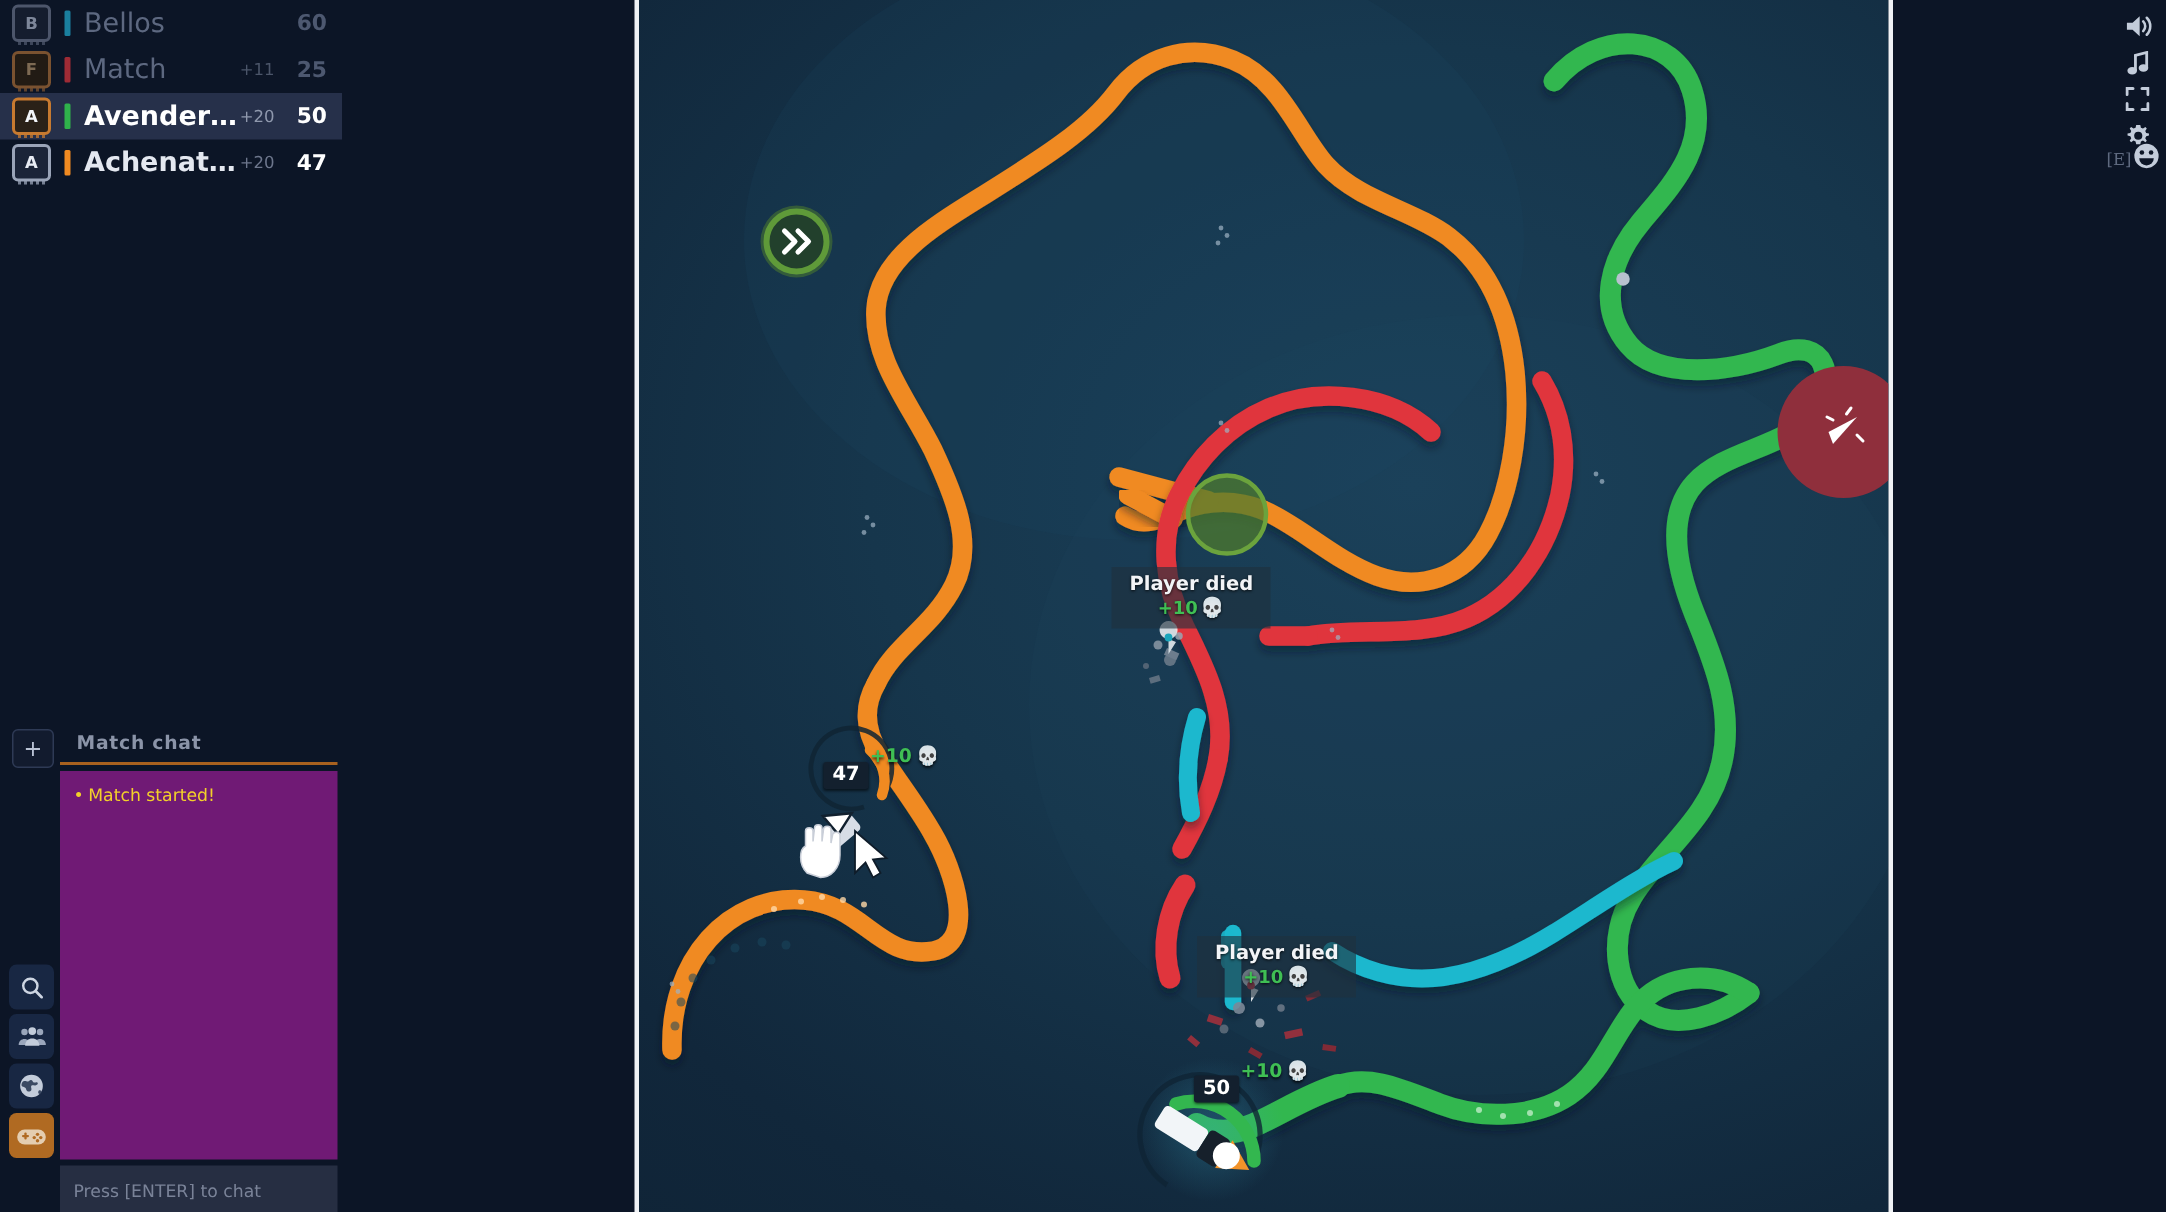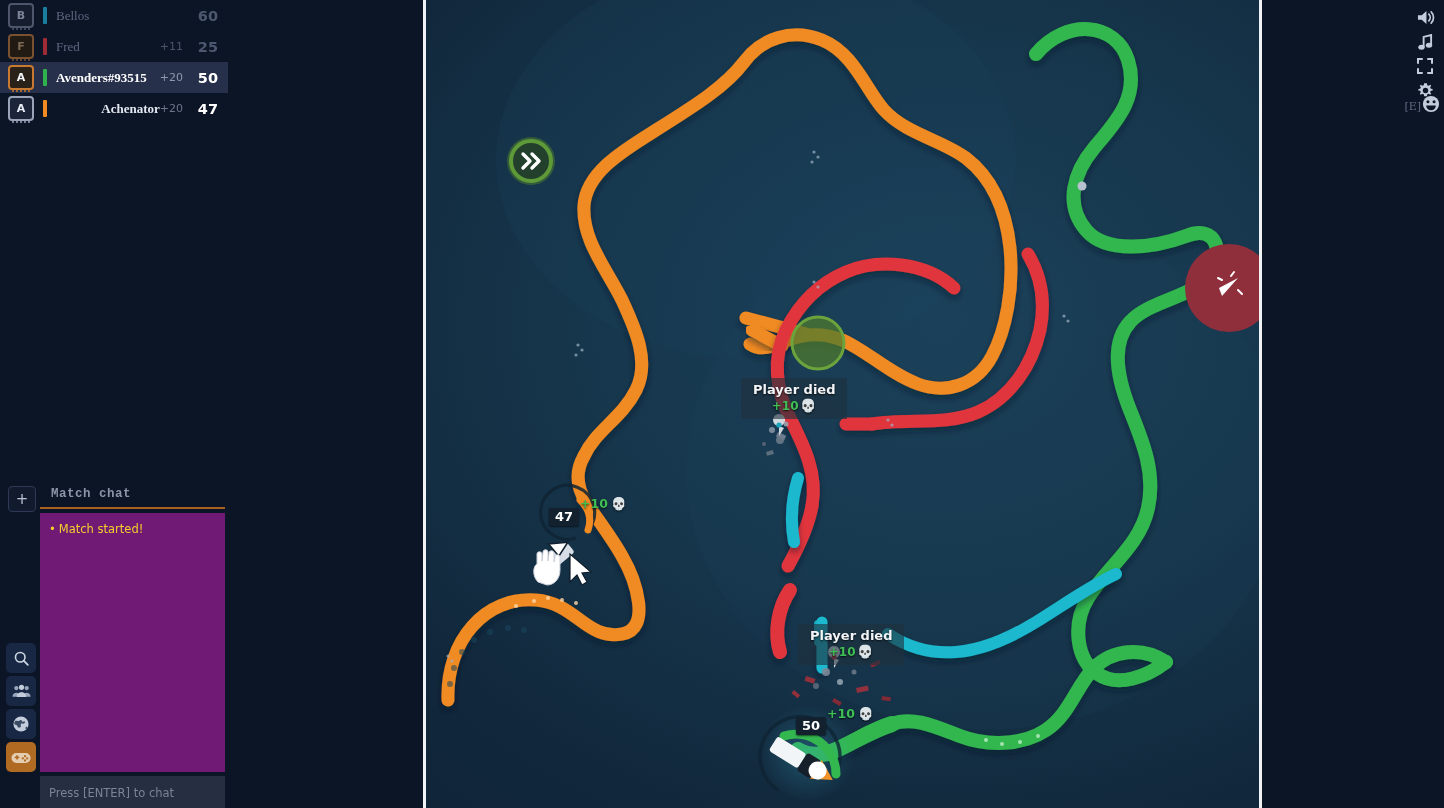--- a/index.html
+++ b/index.html
@@ -99,26 +99,25 @@
 
   .color-bar {
     width: 4px; height: 17px;
     margin-left: 9px;
     flex: 0 0 4px;
     border-radius: 1px;
   }
   .lb-name {
     margin-left: 9px;
     flex: 1 1 auto;
-    font-size: 13px;
+    font-size: 18px;
     color: #5d6880;
     white-space: nowrap;
     overflow: hidden;
     text-overflow: ellipsis;
-    font-family: Liberation Serif, serif;
   }
   .lb-row.highlight .lb-name { color: #ffffff; font-weight: bold; }
   .lb-row.bright .lb-name { color: #e4e8f0; font-weight: bold; text-align: right; }
   .lb-delta {
     font-size: 11px;
     color: #4b5569;
     margin-right: 9px;
     white-space: nowrap;
   }
   .lb-row.highlight .lb-delta { color: #8f98ad; }
@@ -138,21 +137,20 @@
     position: absolute;
     left: 40px; top: 487px;
     width: 185px;
   }
   #chat-title {
     font-size: 12.5px;
     color: #8b94a8;
     font-weight: bold;
     letter-spacing: .5px;
     padding: 0 0 6px 11px;
-    font-family: Liberation Mono, monospace;
   }
   #chat-underline {
     height: 2px;
     background: #a8611f;
     width: 185px;
   }
   #chat-body {
     margin-top: 4px;
     width: 185px;
     height: 259px;
@@ -322,21 +320,21 @@
         <div class="lb-name">Bellos</div>
         <div class="lb-delta"></div>
         <div class="lb-score">60</div>
       </div>
 
       <div class="lb-row">
         <div class="avatar dim-orange">
           <span class="letter">F</span>
         </div>
         <div class="color-bar" style="background:#9e2b35"></div>
-        <div class="lb-name">Fred</div>
+        <div class="lb-name">Match</div>
         <div class="lb-delta">+11</div>
         <div class="lb-score">25</div>
       </div>
 
       <div class="lb-row highlight">
         <div class="avatar orange">
           <span class="letter">A</span>
         </div>
         <div class="color-bar" style="background:#2fb24b"></div>
         <div class="lb-name">Avenders#93515</div>

